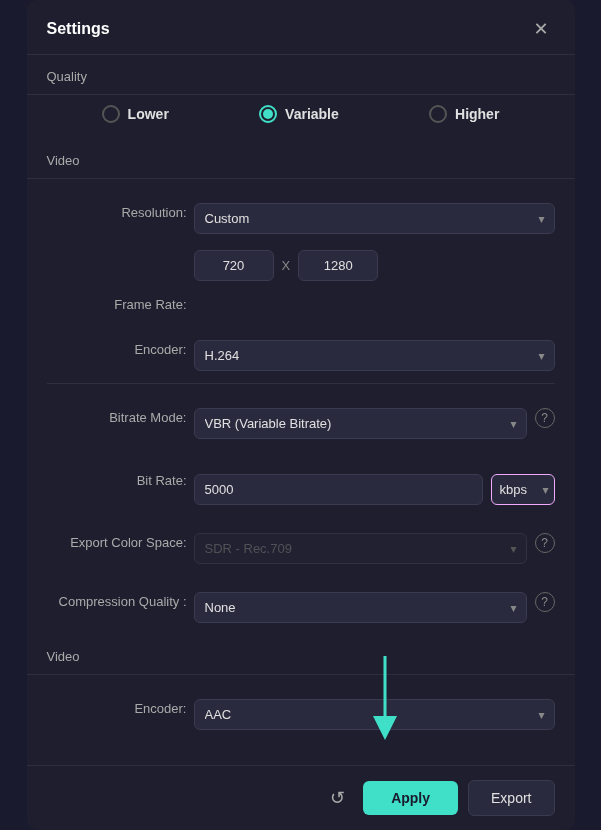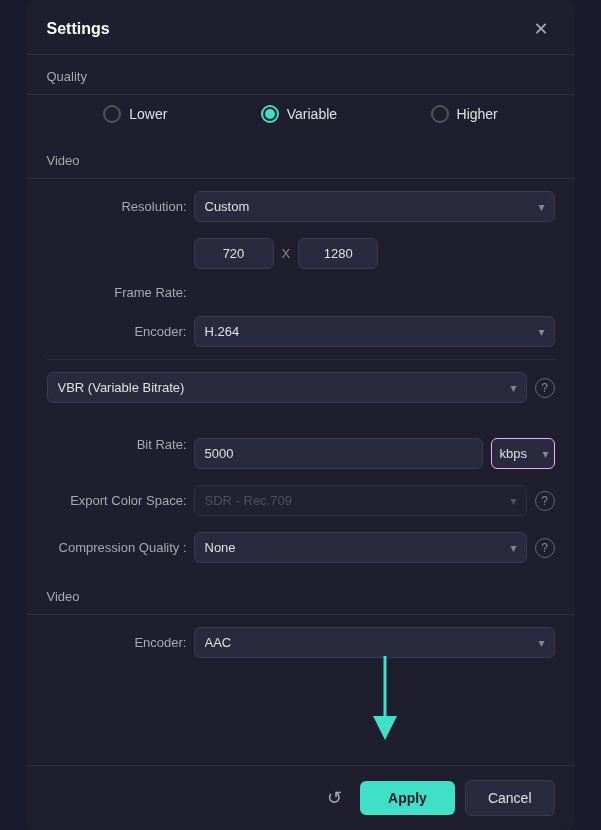--- a/index.html
+++ b/index.html
@@ -54,20 +54,21 @@
       border-top: 1px solid #2e2e40;
       margin: 0;
     }
 
     
     .quality-row {
       display: flex;
       align-items: center;
       justify-content: space-around;
       padding: 10px 30px 16px 30px;
+      font-weight: bold;
     }
     .radio-option {
       display: flex;
       align-items: center;
       gap: 8px;
       cursor: pointer;
       font-size: 14px;
       color: #e0e0e0;
     }
     .radio-circle {
@@ -127,20 +128,21 @@
       width: 100%;
       position: relative;
     }
     select:disabled {
       color: #666;
       background: #232334;
     }
     .select-wrapper {
       position: relative;
       flex: 1;
+      margin-top: 12px;
     }
     .select-wrapper::after {
       content: '▾';
       position: absolute;
       right: 10px;
       top: 50%;
       transform: translateY(-50%);
       color: #888;
       pointer-events: none;
       font-size: 12px;
@@ -342,20 +344,21 @@
             <option>H.265</option>
             <option>VP9</option>
           </select>
         </div>
       </div>
     </div>
 
     <hr class="section-divider" style="margin: 4px 0;">
 
     <div class="form-row">
+      <span class="form-label">Bitrate Mode:</span>
       <div class="form-control">
         <div class="select-wrapper">
           <select>
             <option>VBR (Variable Bitrate)</option>
             <option>CBR (Constant Bitrate)</option>
           </select>
         </div>
         <div class="help-icon">?</div>
       </div>
     </div>
@@ -428,15 +431,15 @@
           <path d="M0,0 L8,4 L0,8 Z" fill="#40e0c8"></path>
         </marker>
       </defs>
       <path d="M30,0 L30,72" stroke="#40e0c8" stroke-width="3" fill="none" marker-end="url(#arrowhead)"></path>
     </svg>
   </div>
 
   <div class="dialog-footer">
     <button class="btn-reset">↺</button>
     <button class="btn-apply">Apply</button>
-    <button class="btn-cancel">Cancel</button>
+    <button class="btn-cancel">Export</button>
   </div>
 </div>
 
 </body></html>

